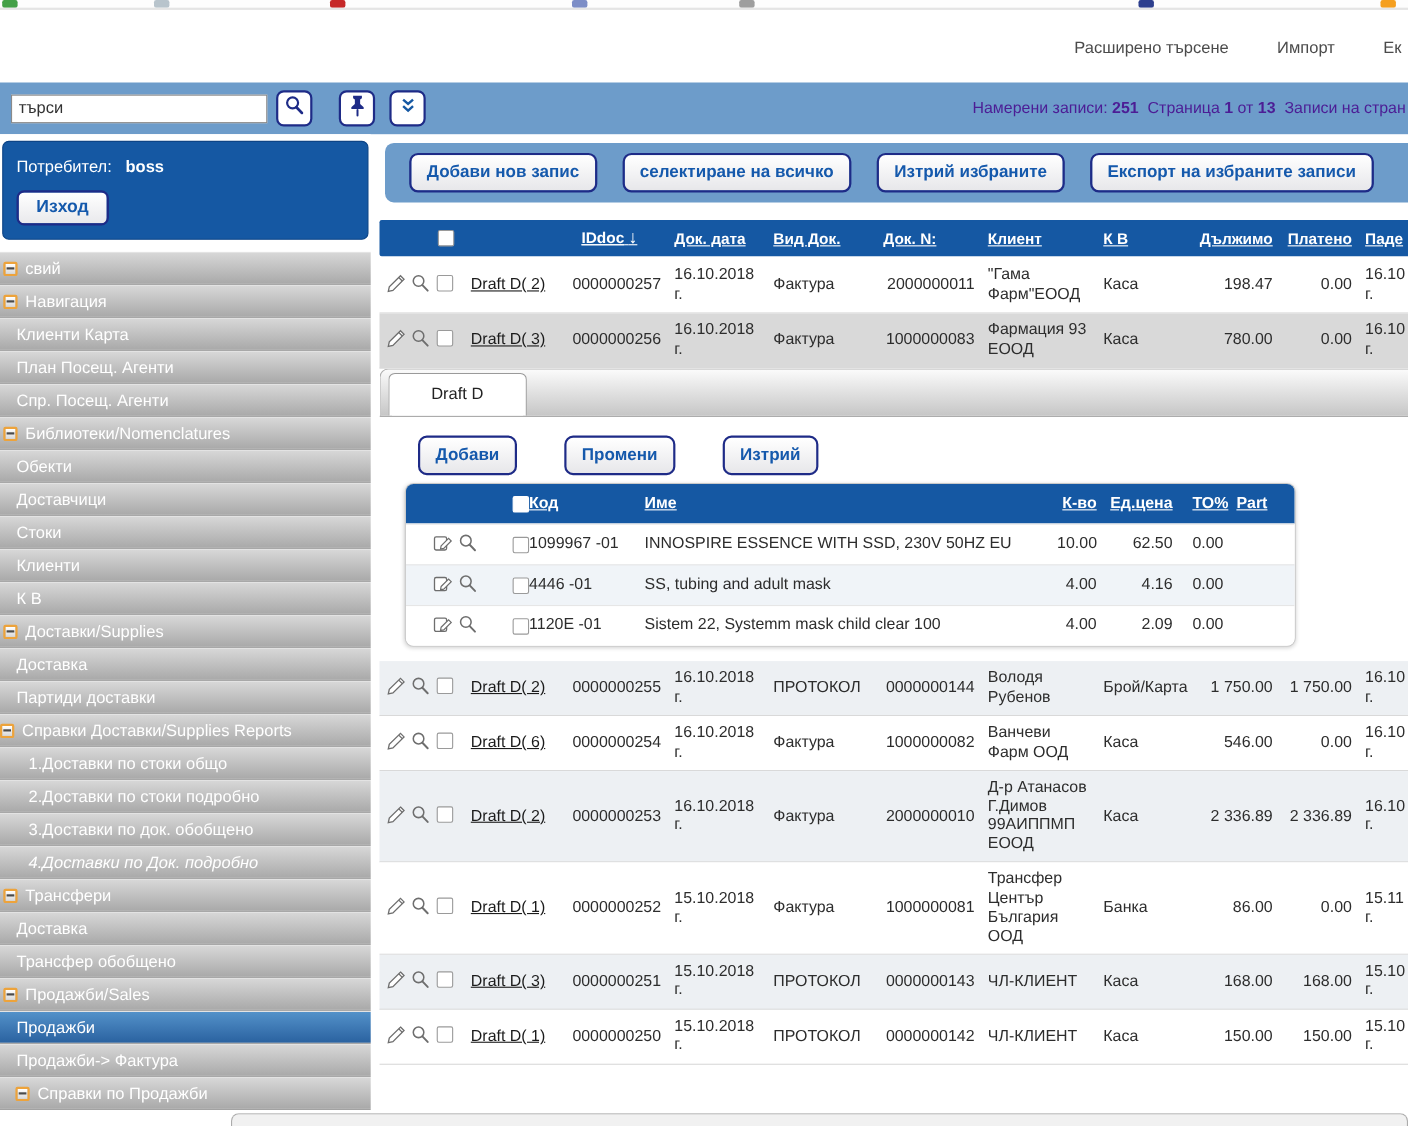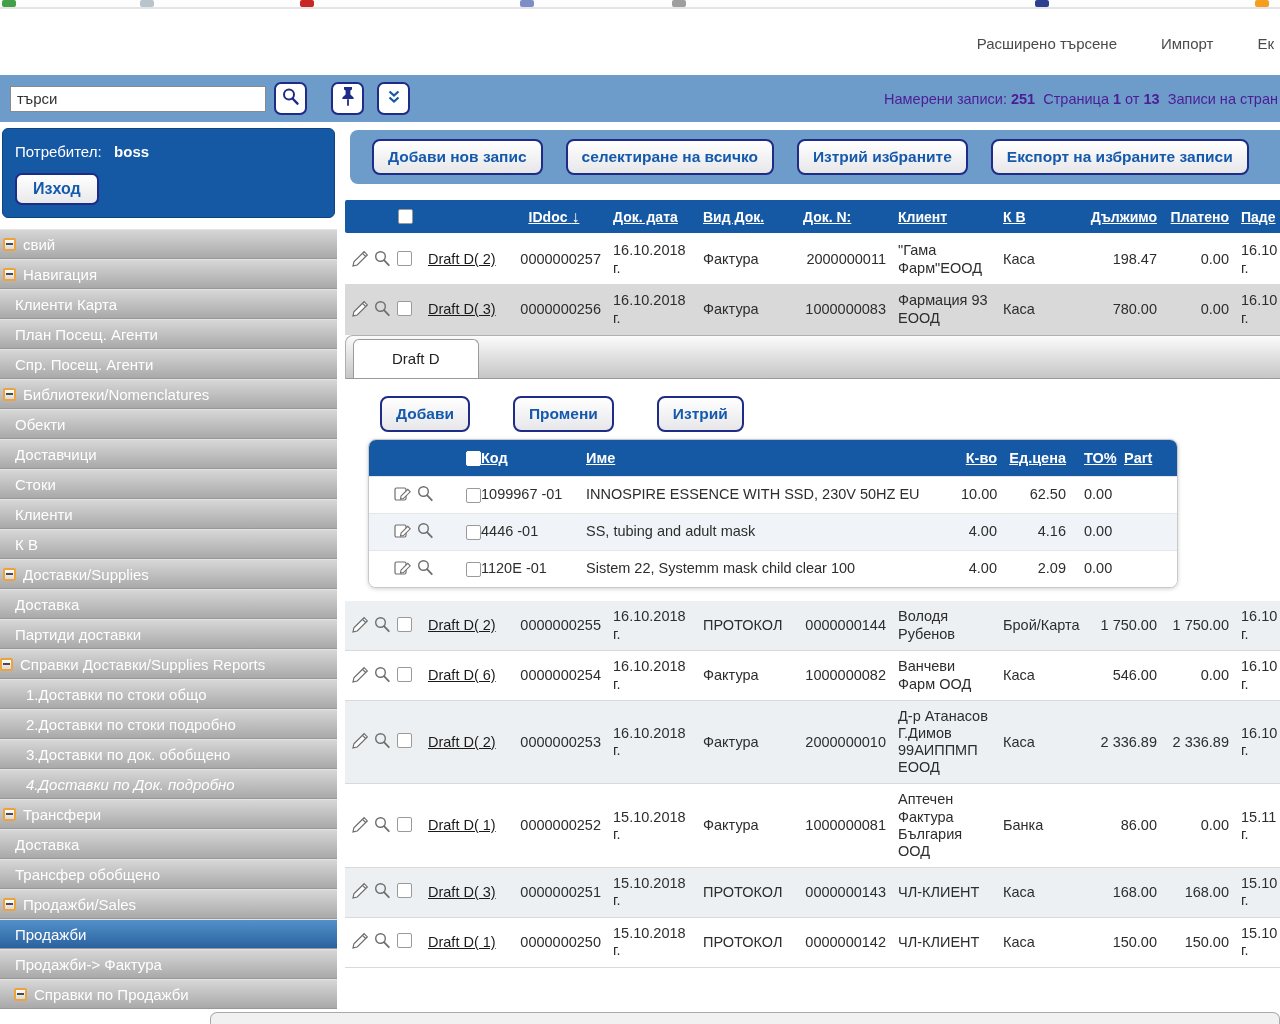--- a/index.html
+++ b/index.html
@@ -14,21 +14,21 @@
 
   
   #top-header { position:absolute; left:0; top:11px; width:1280px; height:64px;
     background:#fff; display:flex; align-items:center; justify-content:flex-end;
     gap:44px; padding-right:6px; overflow:hidden; }
   #top-header .hlink { font-size:15px; color:#4b4b4b; white-space:nowrap; cursor:pointer; }
 
   
   #search-bar { position:absolute; left:0; top:75px; width:1280px; height:47px;
     background:#6d9cca; display:flex; align-items:center; }
-  #search-input { margin-left:10px; width:256px; height:26px; border:1px solid #8a8a8a;
+  #search-input { margin-left:10px; width:233px; height:26px; border:1px solid #8a8a8a;
     background:#fff; font-size:15px; color:#333; padding:0 6px; }
   .sq-btn { width:33px; height:33px; background:#fff; border:2px solid #1e2b87;
     border-radius:7px; display:flex; align-items:center; justify-content:center; cursor:pointer; }
   #btn-search { margin-left:8px; }
   #btn-pin { margin-left:24px; }
   #btn-collapse { margin-left:13px; }
   #result-info { margin-left:auto; padding-right:2px; font-size:14.5px; color:#4c1d95;
     white-space:nowrap; }
   #result-info b { font-weight:bold; }
 
@@ -507,21 +507,21 @@
               <circle cx="7.5" cy="7.5" r="4.8" fill="none" stroke="#6e6e6e" stroke-width="1.4"></circle>
               <path d="M11 11.2l4.8 5" stroke="#6e6e6e" stroke-width="1.8" stroke-linecap="round"></path>
             </svg></span>
         </span>
         <span style="padding-left: 5px;"><span class="cb"></span></span>
         <span class="cell al"><a class="draft-link">Draft D( 1)</a></span>
         <span class="cell ar">0000000252</span>
         <span class="cell al">15.10.2018 г.</span>
         <span class="cell al">Фактура</span>
         <span class="cell ar">1000000081</span>
-        <span class="cell al">Аптечен Фактура България ООД</span>
+        <span class="cell al">Трансфер Център България ООД</span>
         <span class="cell al">Банка</span>
         <span class="cell ar">86.00</span>
         <span class="cell ar">0.00</span>
         <span class="cell al clip">15.11 г.</span>
       </div>
       <div class="grid-row row shade">
         <span class="icons">
           <span><svg width="19" height="19" viewBox="0 0 19 19">
               <path d="M13.1 2.7l3.2 3.2L6.2 16l-4.2.9.9-4.2z" fill="#fff" stroke="#6e6e6e" stroke-width="1.2"></path>
               <path d="M11.5 4.3l3.2 3.2" stroke="#6e6e6e" stroke-width="1.2"></path>

